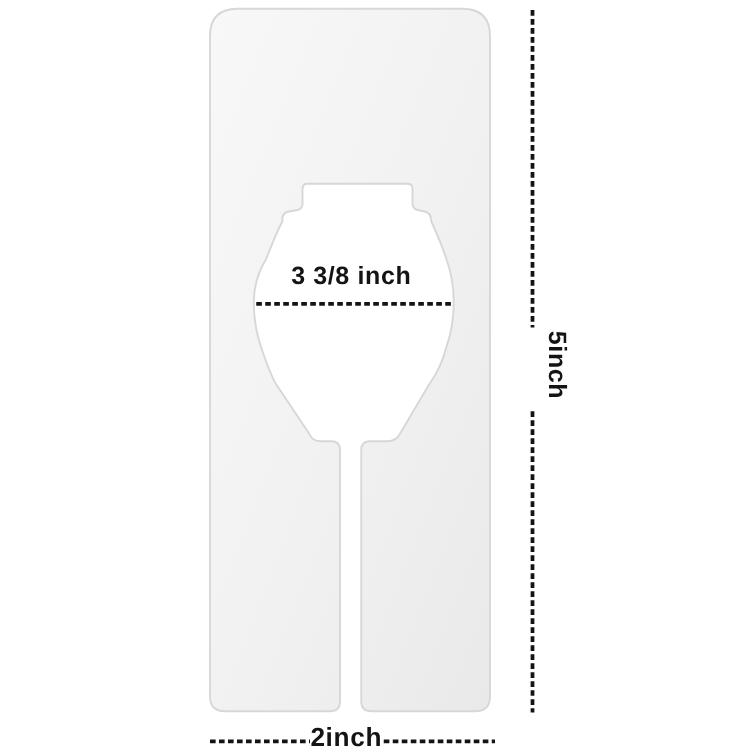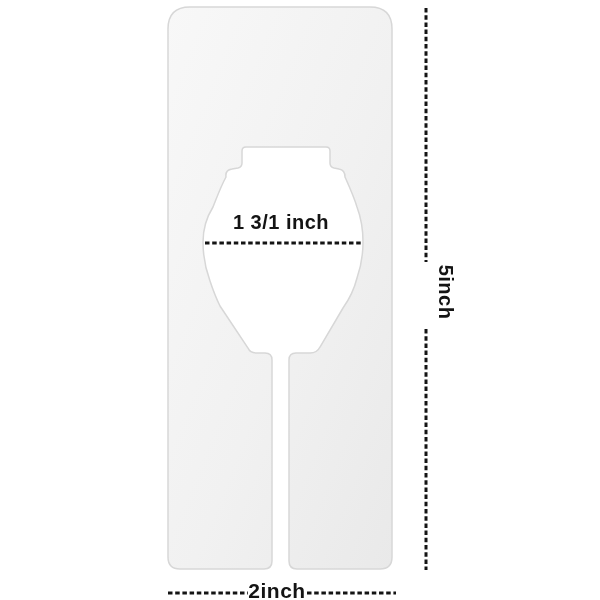--- a/index.html
+++ b/index.html
@@ -96,18 +96,18 @@
 
     <line class="dash" x1="205" y1="243" x2="362" y2="243"></line>
 
     <line class="dash" x1="426" y1="8" x2="426" y2="262"></line>
     <line class="dash" x1="426" y1="329" x2="426" y2="570"></line>
 
     <line class="dash" x1="168" y1="593" x2="248" y2="593"></line>
     <line class="dash" x1="307" y1="593" x2="396" y2="593"></line>
   </svg>
 
-  <div class="dim-label hole-label">1 3/1 inch</div>
+  <div class="dim-label hole-label">3 3/8 inch</div>
 
   <div class="dim-label height-label">5inch</div>
 
   <div class="dim-label width-label">2inch</div>
 </div>
 
 </body></html>

